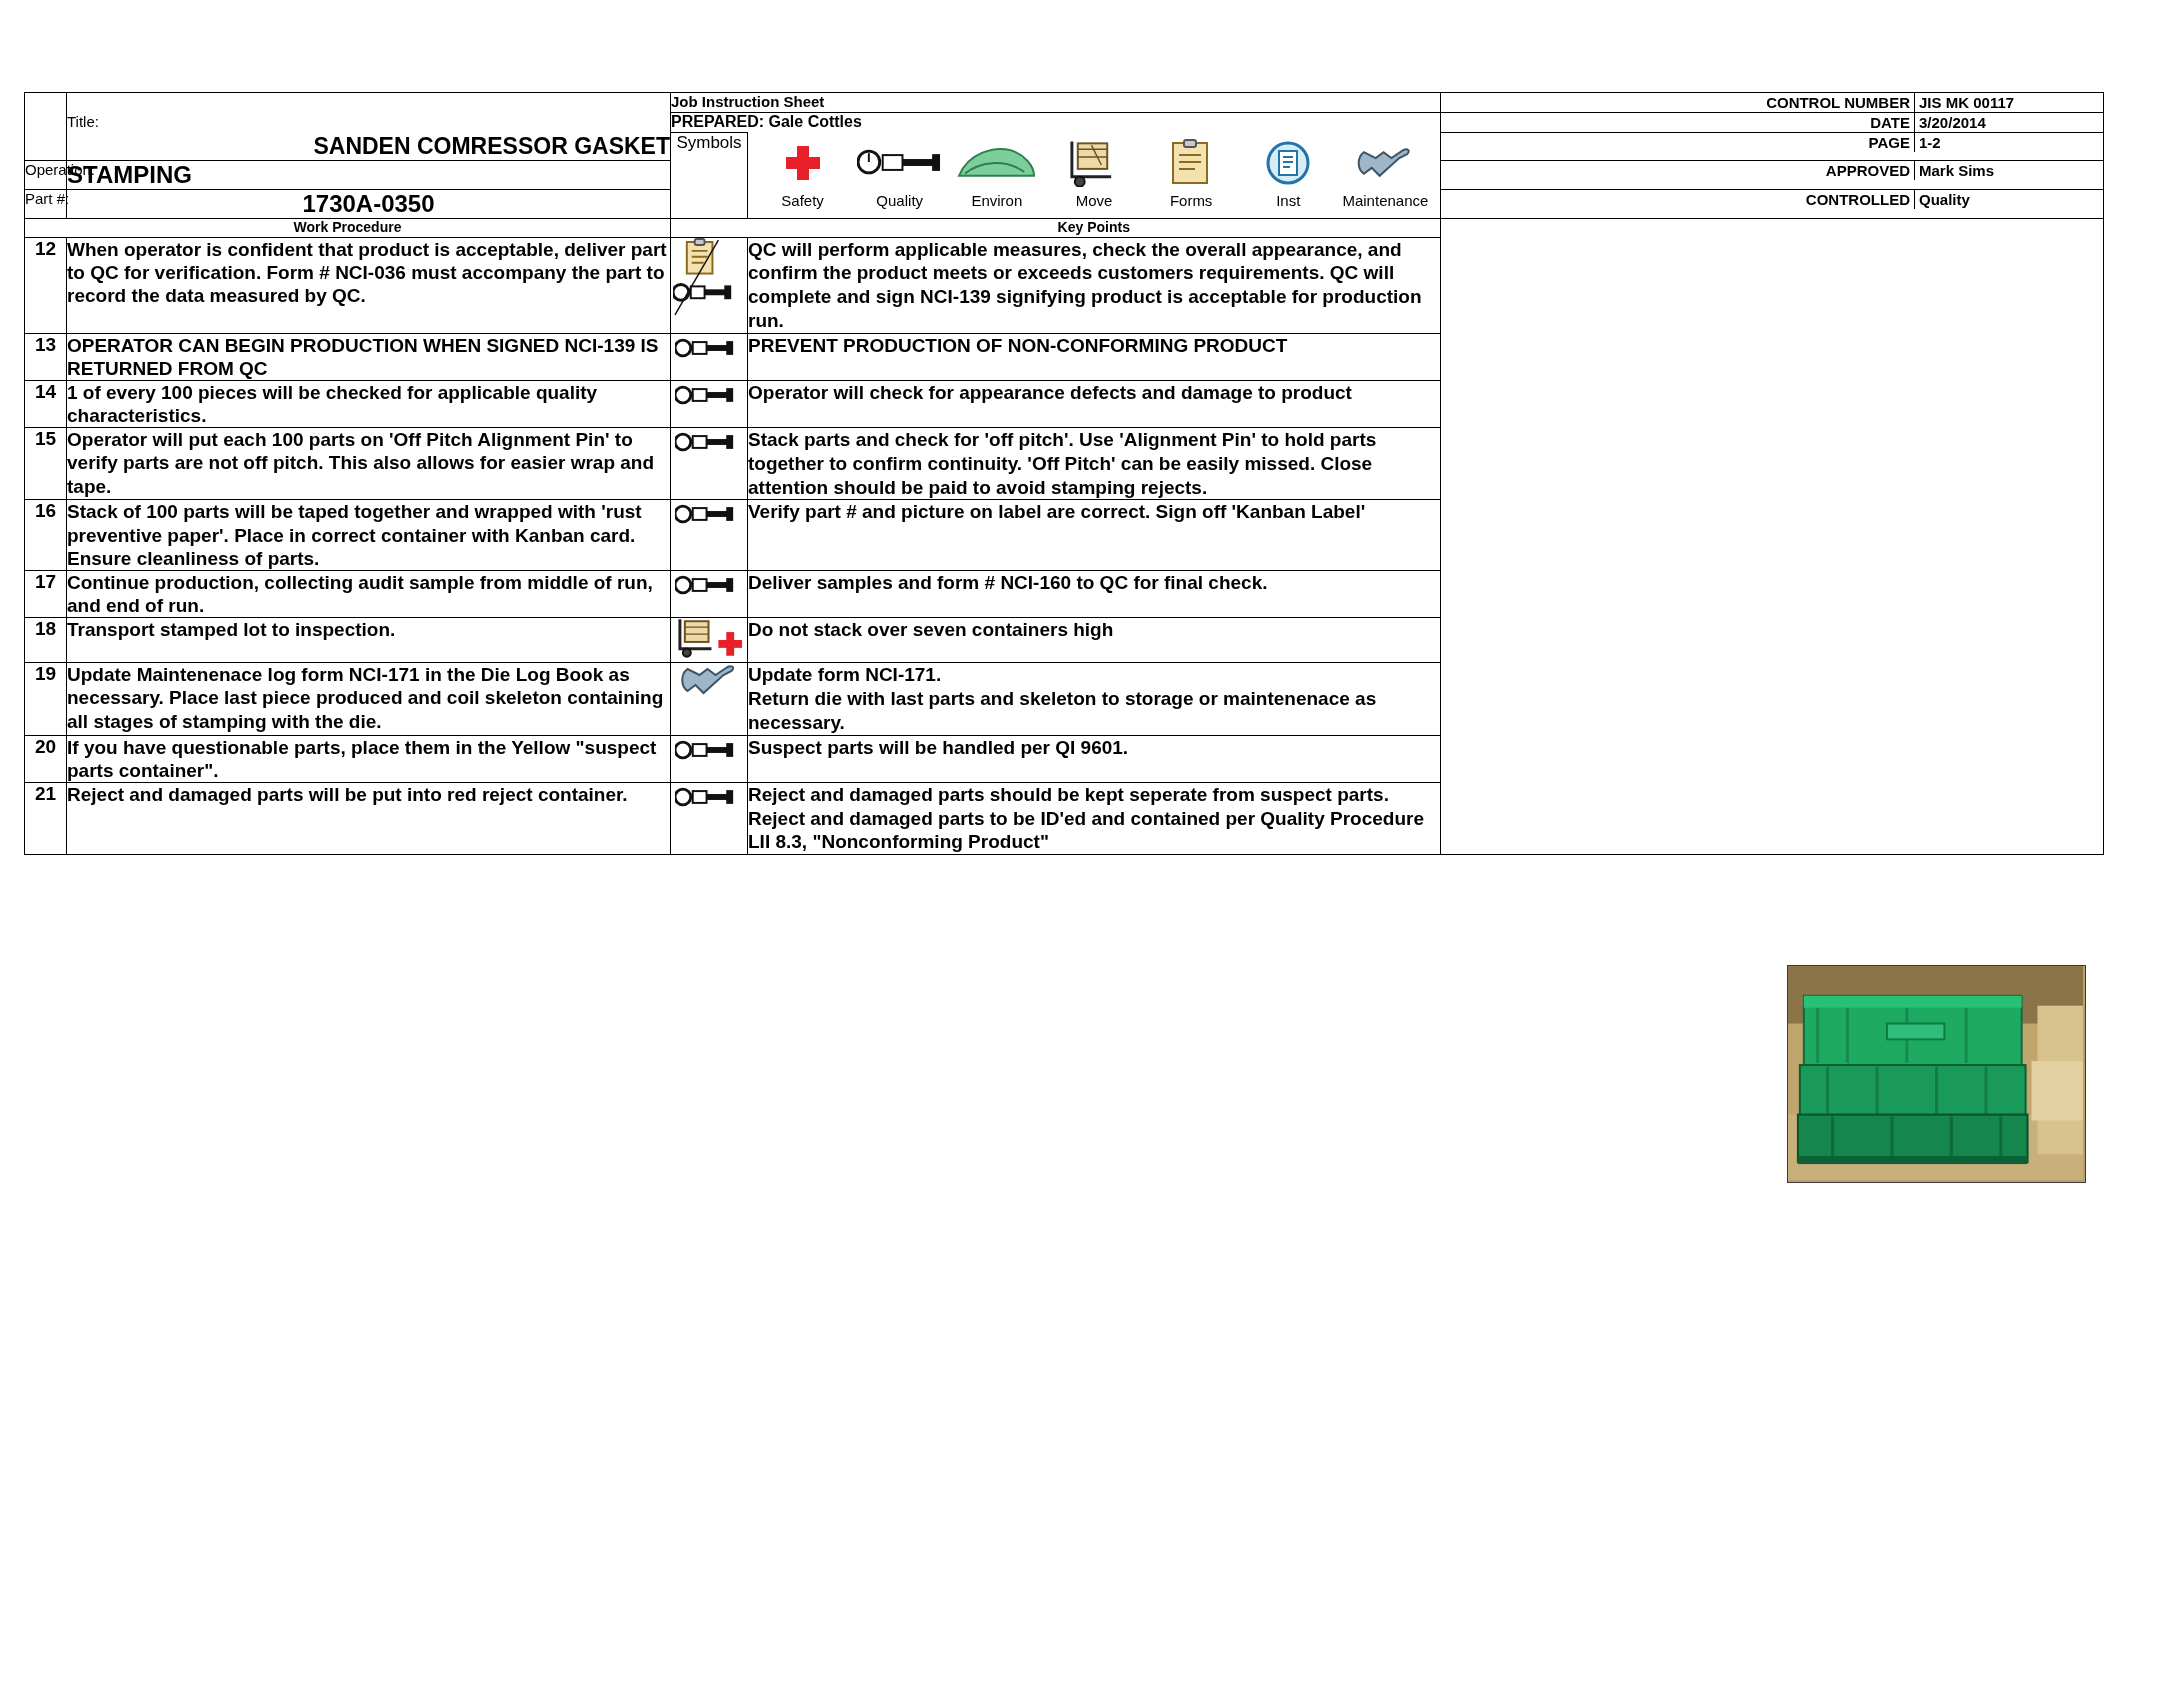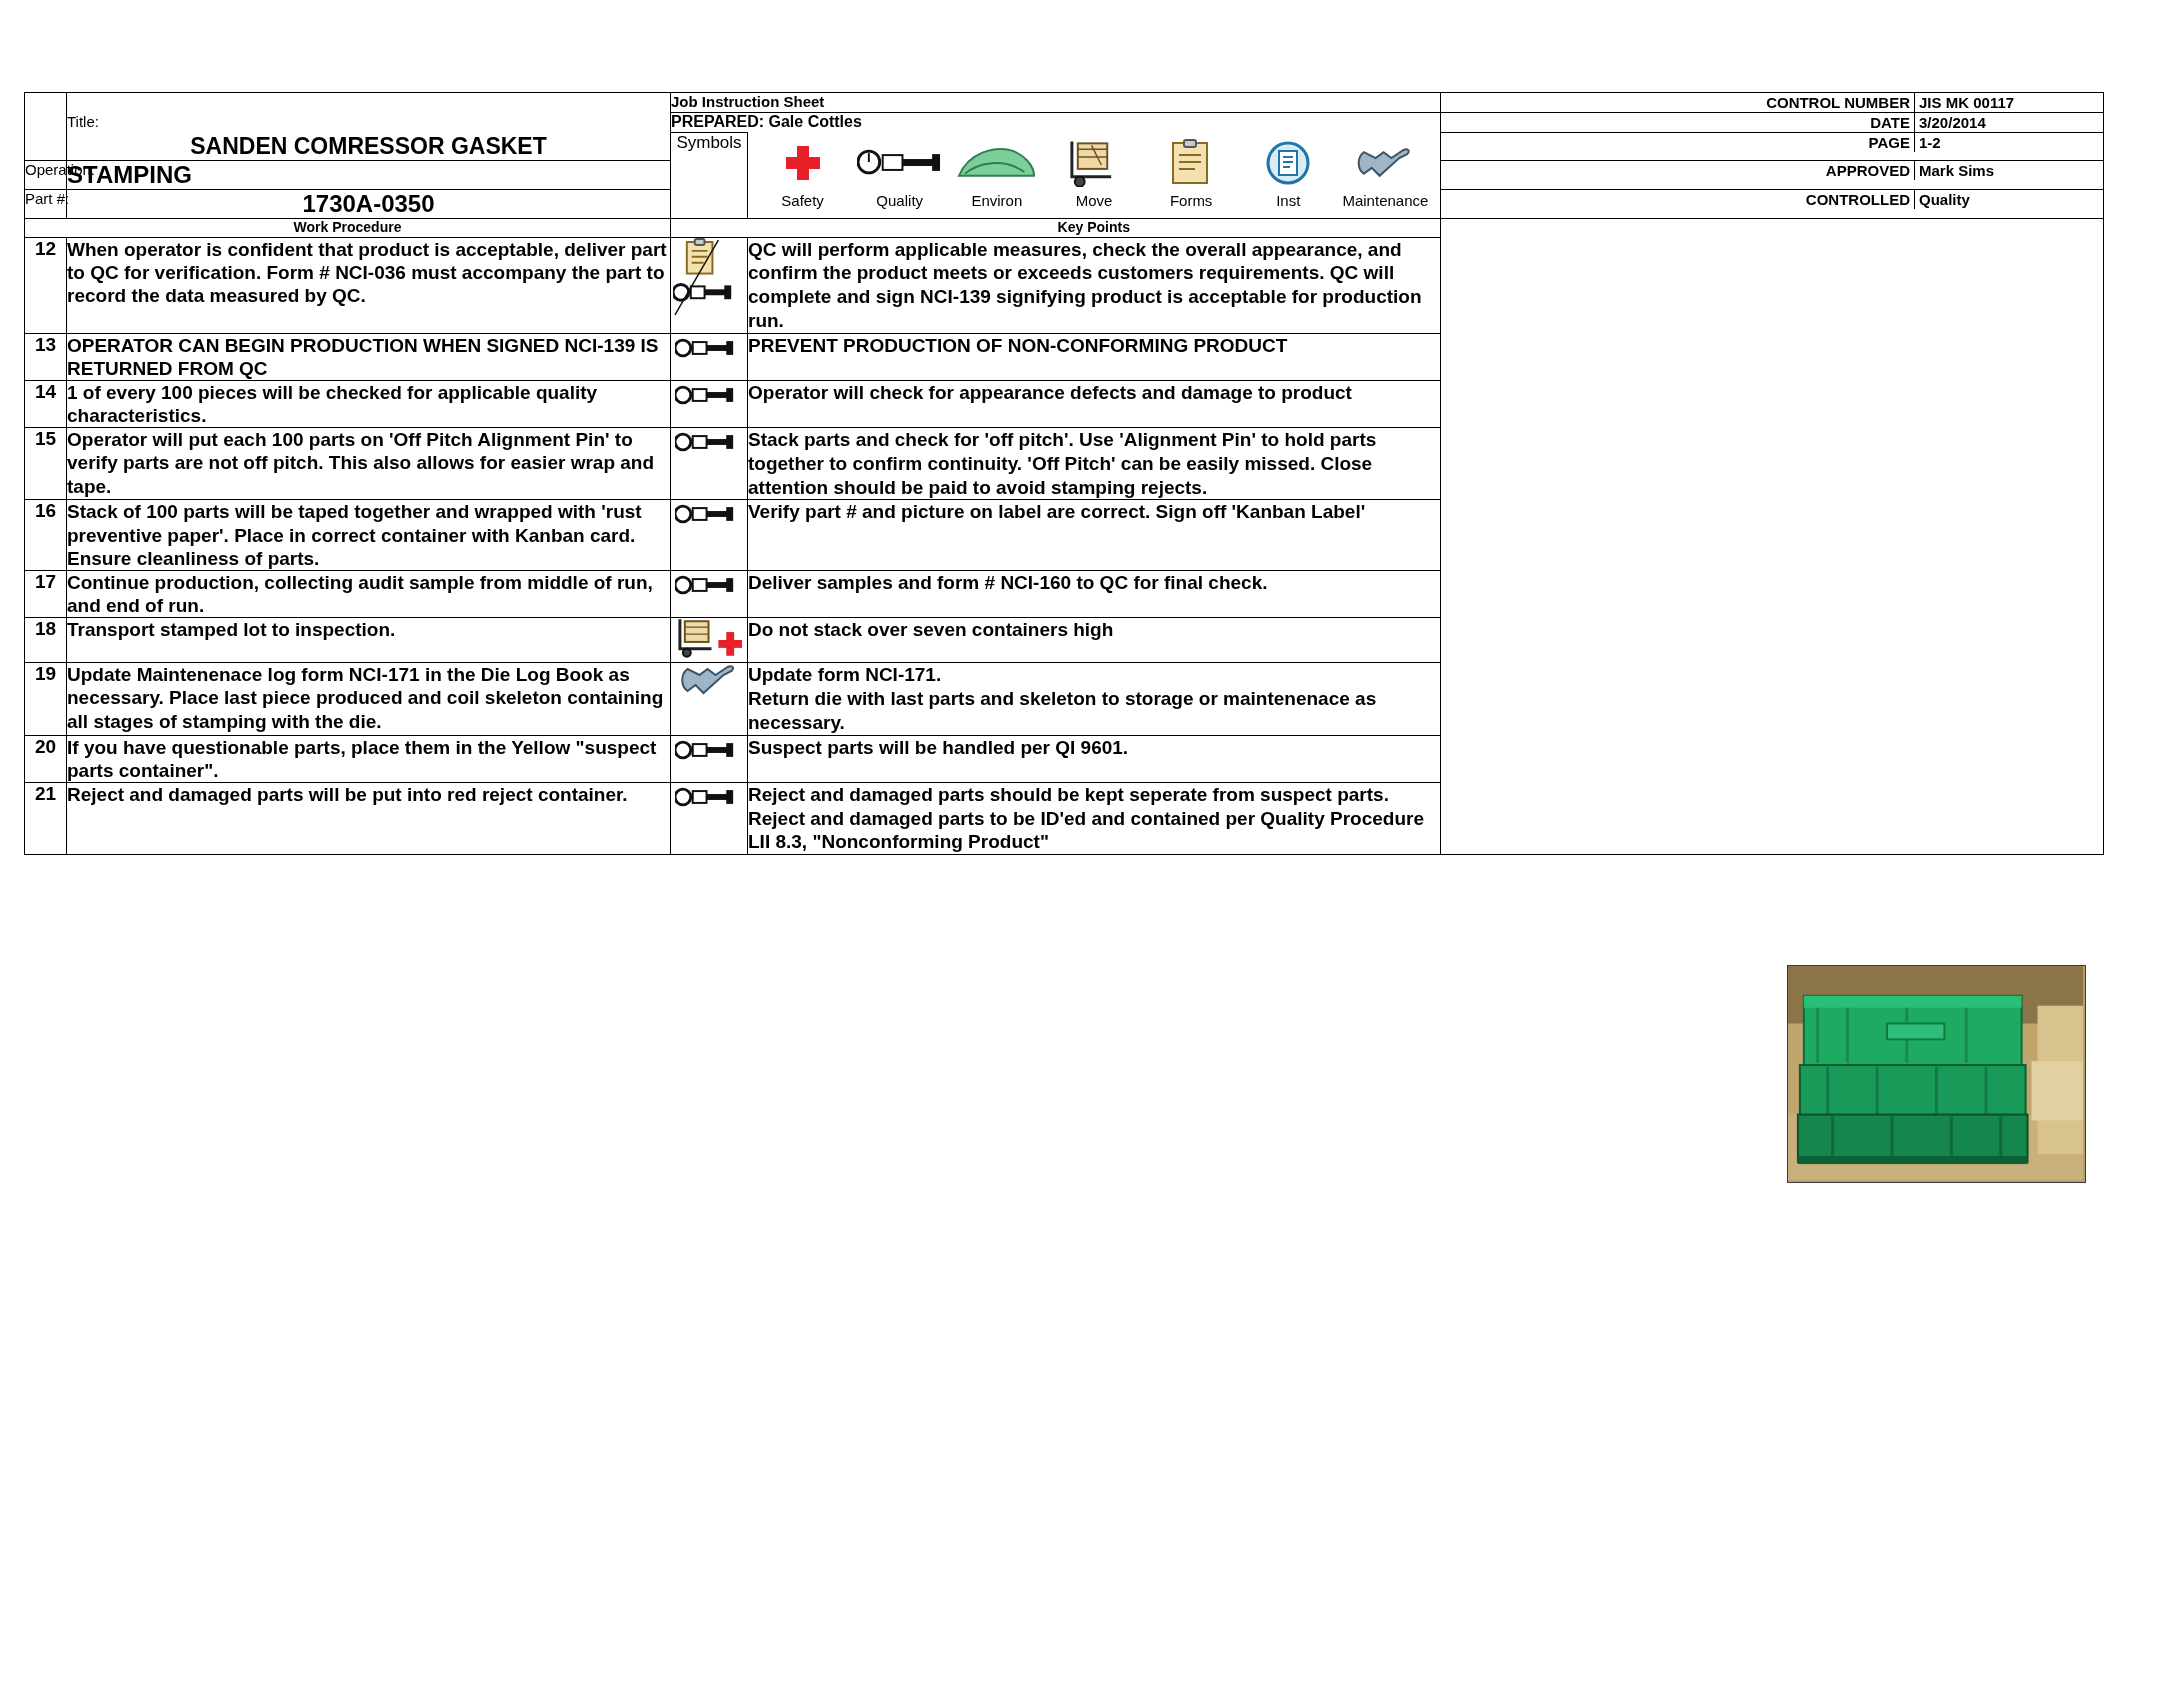--- a/index.html
+++ b/index.html
@@ -49,21 +49,21 @@
     font-size: 16px;
     padding: 2px 4px 2px 6px;
     font-weight: bold;
     white-space: nowrap;
   }
   .title-label {
     font-size: 15px;
     padding: 3px 4px 0 6px;
   }
   .title-big {
-    text-align: center;
+    text-align: right;
     font-size: 23px;
     font-weight: bold;
     padding: 10px 4px 10px 4px;
   }
   .op-label {
     font-size: 15px;
     padding: 6px 4px 4px 6px;
     white-space: nowrap;
   }
   .op-value {

